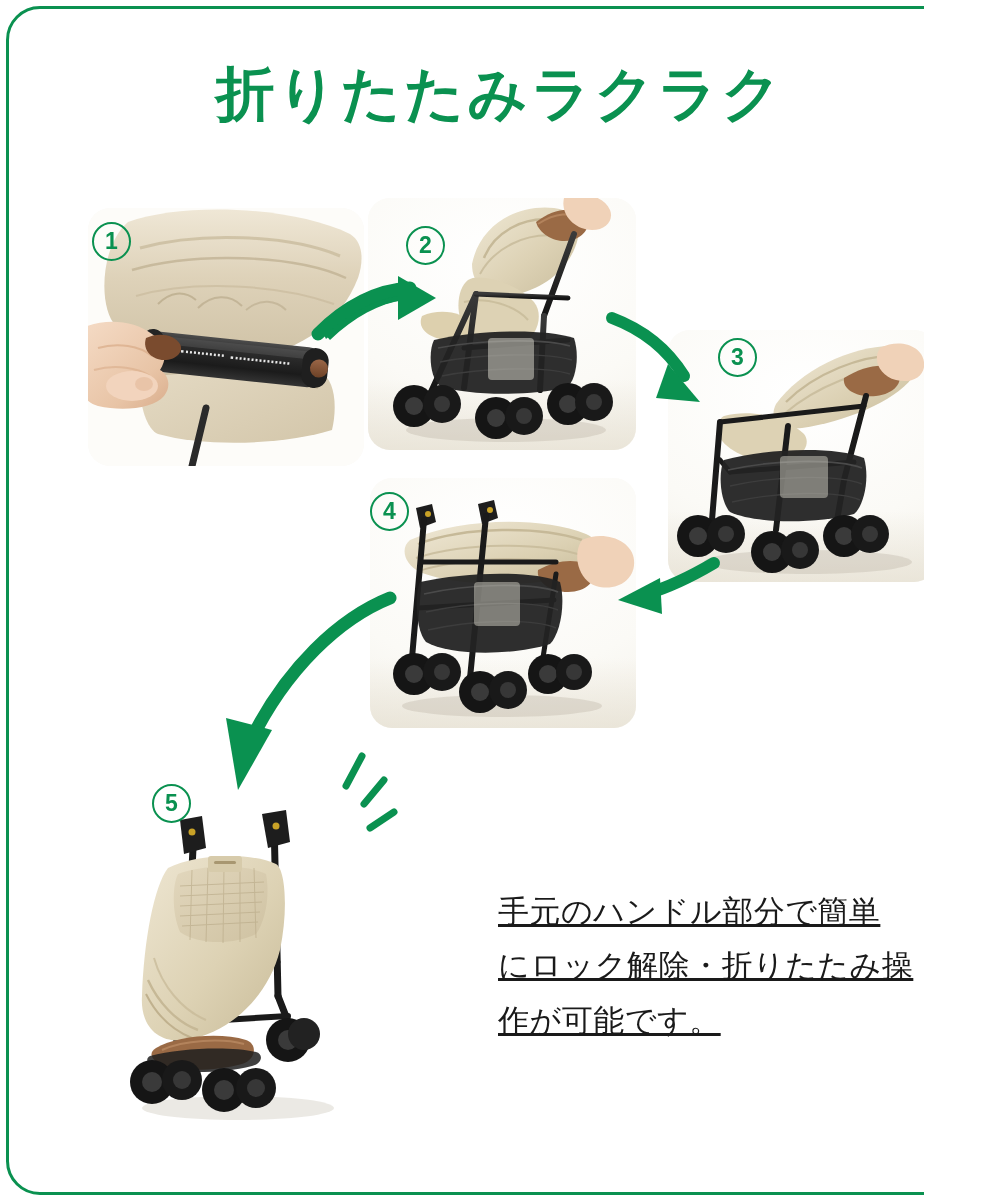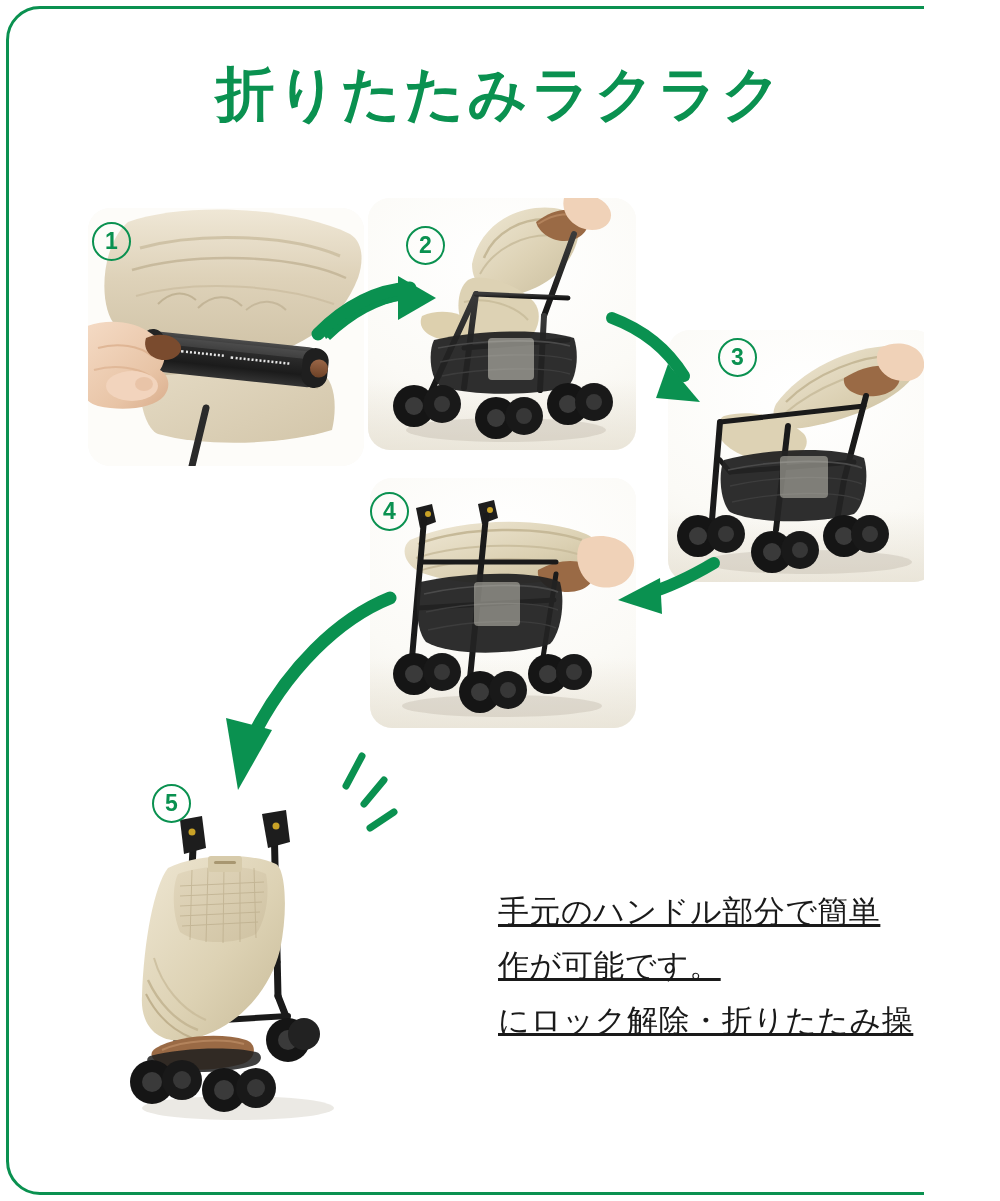--- a/index.html
+++ b/index.html
@@ -554,17 +554,17 @@
 
     <g stroke="#0a9150" stroke-width="7" stroke-linecap="round">
       <line x1="346" y1="786" x2="362" y2="756"></line>
       <line x1="364" y1="804" x2="384" y2="780"></line>
       <line x1="370" y1="828" x2="394" y2="812"></line>
     </g>
   </svg>
 
   <div class="caption">
     <div>手元のハンドル部分で簡単</div>
+    <div>にロック解除・折りたたみ操</div>
     <div>作が可能です。</div>
-    <div>にロック解除・折りたたみ操</div>
   </div>
 
 </div>
 
 </body></html>

